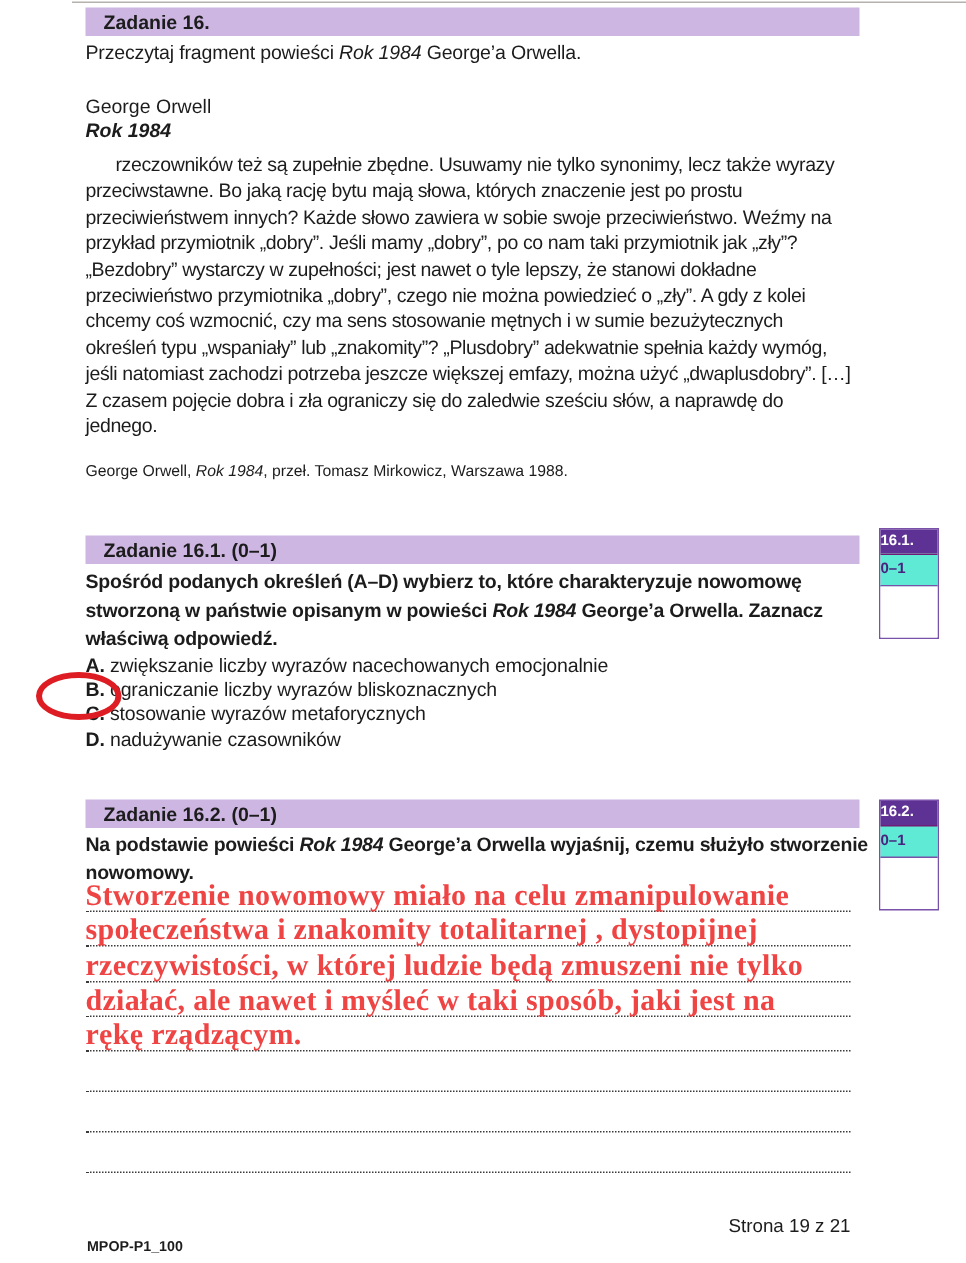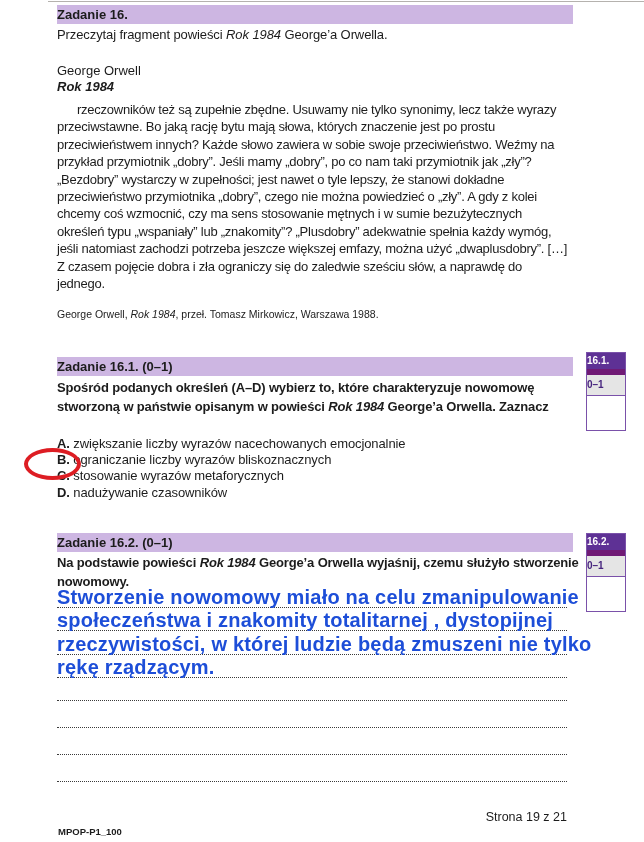--- a/index.html
+++ b/index.html
@@ -2,21 +2,21 @@
 <html><head>
 <meta charset="utf-8">
 <style>
   html,body{margin:0;padding:0;background:#e8e8e8;}
   #page{position:relative;width:644px;height:842px;background:#ffffff;
         font-family:"Liberation Sans",sans-serif;color:#1c1c1c;overflow:hidden;margin:0 auto;}
   .it{font-style:italic}
   .bd{font-weight:bold}
   .scan-edge{position:absolute;left:48px;right:0;top:1px;height:1px;background:#b5b2ae}
   .bar{position:absolute;left:57px;width:516px;height:19px;background:#cdb6e2;
-       font-size:13px;font-weight:bold;line-height:19px;padding-left:0;box-sizing:border-box;}
+       font-size:13px;font-weight:bold;line-height:19px;padding-left:12px;box-sizing:border-box;}
   #bar-16{top:5px}
   #bar-16-1{top:357px}
   #bar-16-2{top:533px}
   .line{white-space:nowrap}
   #intro{position:absolute;left:57px;top:27px;font-size:13px;letter-spacing:-0.1px}
   #author-block{position:absolute;left:57px;top:63px;font-size:13px;line-height:15.5px}
   #passage{position:absolute;left:57px;top:101px;width:514px;font-size:13px;
            line-height:17.4px;letter-spacing:-0.25px}
   #passage .line:first-child{text-indent:20px}
   #source{position:absolute;left:57px;top:308px;width:512px;text-align:left;font-size:10.5px}
@@ -26,29 +26,29 @@
   #q16-2{top:553px}
   #options{position:absolute;left:57px;top:436px;font-size:13px;line-height:16.2px;letter-spacing:-0.1px}
   .opt .letter{font-weight:bold}
   #circle-b{position:absolute;left:24px;top:448px;width:49px;height:24px;
             border:4px solid #dd1d23;border-radius:50%;}
   .score-box{position:absolute;left:586px;width:40px;border:1px solid #7a51a9;
              box-sizing:border-box;text-align:left;font-size:10px;font-weight:bold}
   #score-16-1{top:352px}
   #score-16-2{top:533px}
   .sb-head{background:#5e3195;color:#ffffff;height:16px;line-height:16px}
-  .sb-pts{background:#e5e5e5;color:#47257e;height:20px;line-height:20px;
-          border-top:6px solid #701a75;border-bottom:1px solid #7a51a9}
+  .sb-pts{background:#5eead4;color:#47257e;height:20px;line-height:20px;
+          border-top:1px solid #701a75;border-bottom:1px solid #7a51a9}
   .sb-empty{background:#ffffff;height:34px}
   .dotted{position:absolute;left:57px;width:510px;height:0;border-bottom:1px dotted #3a3a3a}
   .d1{top:607px}.d2{top:630px}.d3{top:654px}.d4{top:677px}.d5{top:700px}
   .d6{top:727px}.d7{top:754px}.d8{top:781px}
   #answer{position:absolute;left:57px;top:586px;width:514px}
-  #answer .ans-line{height:23.3px;font-family:Liberation Sans, sans-serif;font-weight:bold;
-           font-size:20px;color:#1d4ed8;white-space:nowrap;letter-spacing:0.2px}
+  #answer .ans-line{height:23.3px;font-family:Liberation Serif, serif;font-weight:bold;
+           font-size:20px;color:#ef4444;white-space:nowrap;letter-spacing:0.2px}
   #footer-page{position:absolute;left:57px;top:810px;width:510px;text-align:right;font-size:12.5px}
   #footer-code{position:absolute;left:58px;top:826px;font-size:9.5px;font-weight:bold}
 </style>
 </head>
 <body>
 
 <div id="page">
 
   <div class="scan-edge"></div>
 
@@ -70,20 +70,21 @@
       <div class="line">jeśli natomiast zachodzi potrzeba jeszcze większej emfazy, można użyć „dwaplusdobry”. […]</div>
       <div class="line">Z czasem pojęcie dobra i zła ograniczy się do zaledwie sześciu słów, a naprawdę do</div>
       <div class="line">jednego.</div>
     </div>
   <div id="source" class="line"><span>George Orwell, </span><span class="it">Rok 1984</span><span>, przeł. Tomasz Mirkowicz, Warszawa 1988.</span></div>
 
   <div class="bar" id="bar-16-1">Zadanie 16.1. (0–1)</div>
   <div id="q16-1" class="question">
       <div class="line"><span>Spośród podanych określeń (A–D) wybierz to, które charakteryzuje nowomowę</span></div>
       <div class="line"><span>stworzoną w państwie opisanym w powieści </span><span class="it">Rok 1984</span><span> George’a Orwella. Zaznacz</span></div>
+      <div class="line"><span>właściwą odpowiedź.</span></div>
     </div>
   <div id="options">
       <div class="opt"><span class="letter">A. </span><span>zwiększanie liczby wyrazów nacechowanych emocjonalnie</span></div>
       <div class="opt"><span class="letter">B. </span><span>ograniczanie liczby wyrazów bliskoznacznych</span></div>
       <div class="opt"><span class="letter">C. </span><span>stosowanie wyrazów metaforycznych</span></div>
       <div class="opt"><span class="letter">D. </span><span>nadużywanie czasowników</span></div>
     </div>
   <div id="circle-b"></div>
 
   <div class="score-box" id="score-16-1">
@@ -110,19 +111,20 @@
   <div class="dotted d4"></div>
   <div class="dotted d5"></div>
   <div class="dotted d6"></div>
   <div class="dotted d7"></div>
   <div class="dotted d8"></div>
 
   <div id="answer">
       <div class="ans-line">Stworzenie nowomowy miało na celu zmanipulowanie</div>
       <div class="ans-line">społeczeństwa i znakomity totalitarnej , dystopijnej</div>
       <div class="ans-line">rzeczywistości, w której ludzie będą zmuszeni nie tylko</div>
+      <div class="ans-line">działać, ale nawet i myśleć w taki sposób, jaki jest na</div>
       <div class="ans-line">rękę rządzącym.</div>
     </div>
 
   <div id="footer-page">Strona 19 z 21</div>
   <div id="footer-code">MPOP-P1_100</div>
 
 </div>
 
 </body></html>

